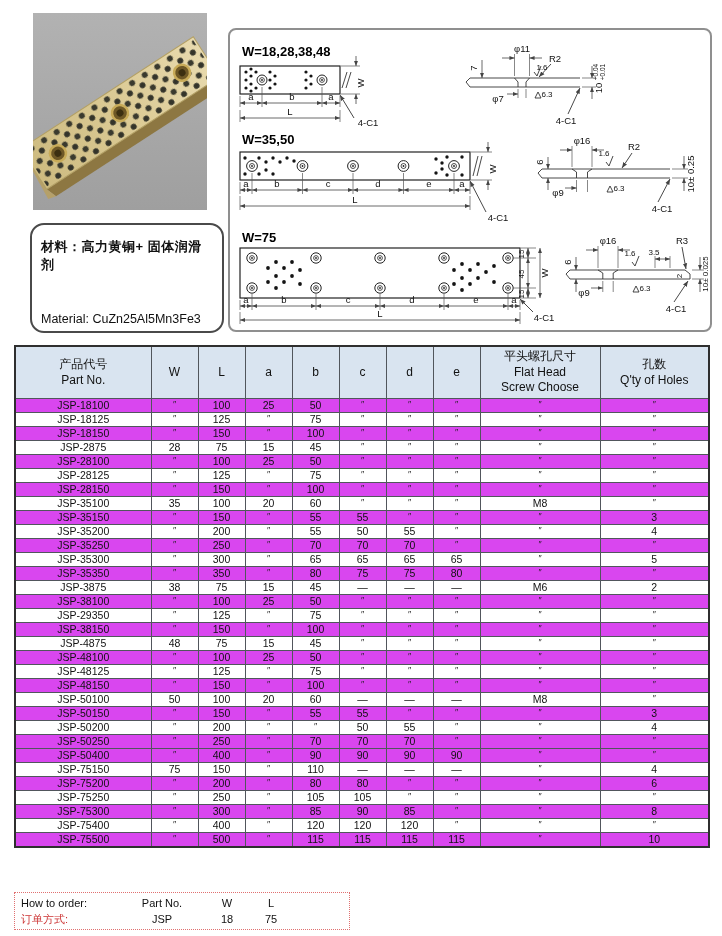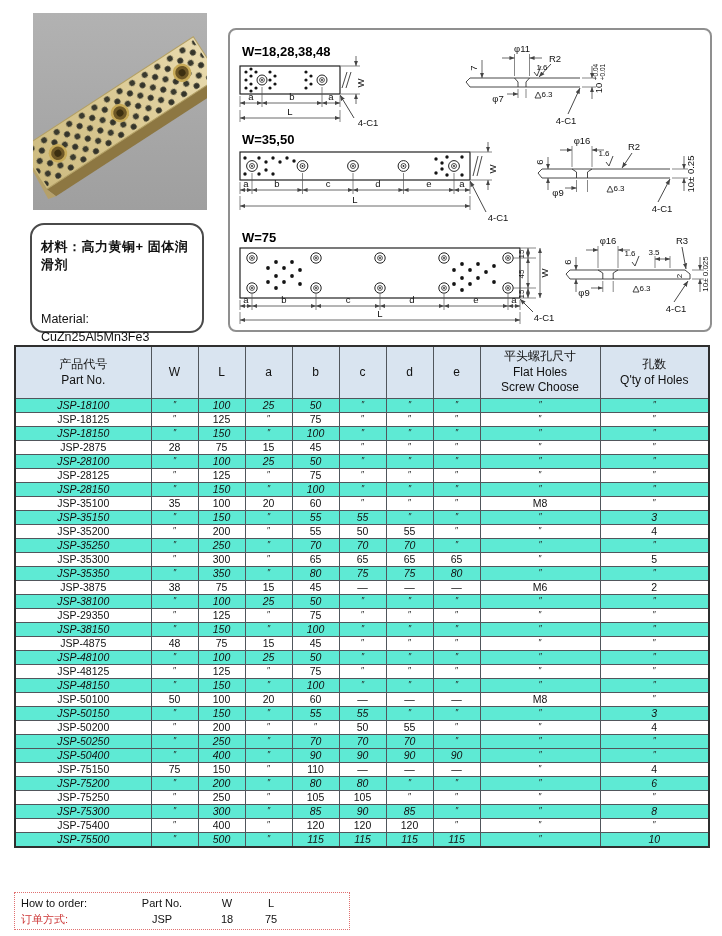--- a/index.html
+++ b/index.html
@@ -3,21 +3,21 @@
 <meta charset="utf-8">
 <style>
   html,body{margin:0;padding:0;background:#fff;}
   .page{position:relative;width:722px;height:936px;background:#fff;overflow:hidden;
         font-family:"Liberation Sans",sans-serif;color:#111;}
 
   
   .photo-box{position:absolute;left:33px;top:13px;width:174px;height:197px;}
 
   
-  .material-box{position:absolute;left:30px;top:223px;width:174px;height:110px;
+  .material-box{position:absolute;left:30px;top:223px;width:194px;height:110px;
     border:2px solid #4a4a4a;border-radius:14px;box-sizing:border-box;padding:13px 9px;}
   .material-box .zh{font-size:13px;font-weight:bold;letter-spacing:.5px;margin-bottom:5px;}
   .material-box .en{font-size:12.5px;line-height:1.45;margin-top:36px;}
 
   
   .drawing-panel{position:absolute;left:228px;top:28px;width:484px;height:304px;
     border:2px solid #8f8f8f;border-radius:8px;box-sizing:border-box;overflow:hidden;}
   .drawing-panel svg{position:absolute;left:0;}
   .ttl{font:bold 13px "Liberation Sans",sans-serif;fill:#000;}
   .lbl{font:9.5px "Liberation Sans",sans-serif;fill:#111;text-anchor:middle;}
@@ -32,21 +32,21 @@
   .hole-i{fill:none;stroke:#222;stroke-width:.8;}
   .hole-c{fill:#222;}
 
   
   .parts-table{position:absolute;left:14px;top:345px;width:694px;border-collapse:collapse;
     table-layout:fixed;border:2px solid #2f2f2f;}
   .parts-table th{background:#d9e4f0;border:1px solid #51565c;font-weight:normal;
     font-size:12px;line-height:1.3;text-align:center;padding:2px 0;height:47px;}
   .parts-table td{border:1px solid #51565c;font-size:10.5px;line-height:13px;height:13px;
     text-align:center;padding:0;white-space:nowrap;overflow:hidden;}
-  .parts-table tr.even{background:#5eead4;font-style:italic;}
+  .parts-table tr.even{background:#d946ef;}
   .parts-table td.ditto{font-size:9px;vertical-align:top;line-height:10px;color:#222;}
 
   
   .order-box{position:absolute;left:14px;top:892px;width:336px;height:38px;
     border:1px dotted #e07070;box-sizing:border-box;padding:2px 6px;
     display:grid;grid-template-columns:98px 86px 44px 44px;grid-template-rows:16px 16px;
     font-size:11px;align-items:center;}
   .order-box .cell{text-align:center;}
   .order-box .left{text-align:left;}
   .order-box .red{color:#cc3333;}
@@ -456,21 +456,21 @@
         </th>
         <th>W</th>
         <th>L</th>
         <th>a</th>
         <th>b</th>
         <th>c</th>
         <th>d</th>
         <th>e</th>
         <th>
           <div>平头螺孔尺寸</div>
-          <div>Flat Holes</div>
+          <div>Flat Head</div>
           <div>Screw Choose</div>
         </th>
         <th>
           <div>孔数</div>
             <div>Q'ty of Holes</div>
         </th>
       </tr>
     </thead>
     <tbody>
         <tr class="even">

